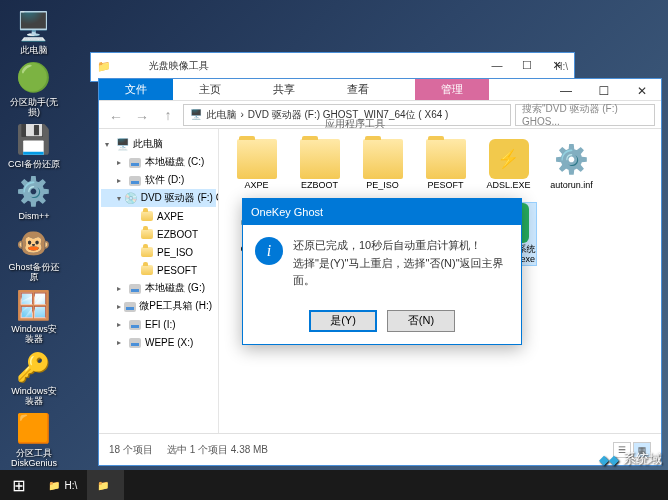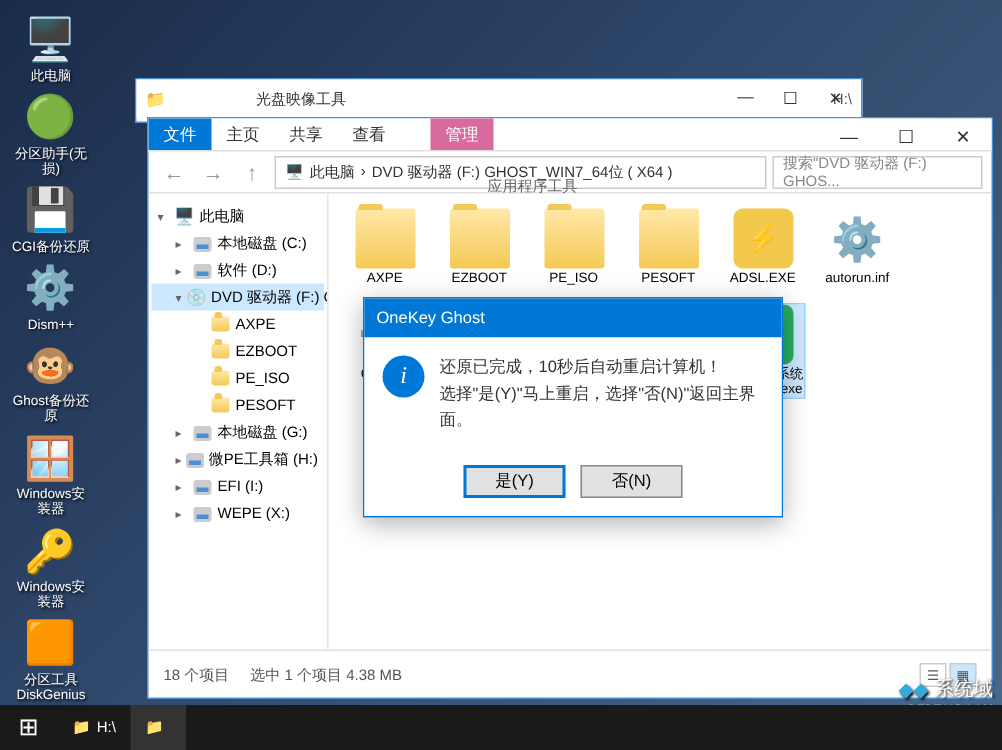--- a/index.html
+++ b/index.html
@@ -7,29 +7,29 @@
 
 
 .desktop { position: absolute; top: 8px; left: 8px; display: flex; flex-direction: column; gap: 4px; }
 .dicon { width: 52px; display: flex; flex-direction: column; align-items: center; gap: 2px; cursor: pointer; }
 .dicon .ico { width: 36px; height: 36px; display: flex; align-items: center; justify-content: center; font-size: 28px; }
 .dicon .lbl { color: #fff; font-size: 9px; text-align: center; text-shadow: 1px 1px 2px #000; line-height: 1.1; }
 
 
 .win-back { position: absolute; top: 52px; left: 90px; width: 485px; height: 30px; background: #fff; border: 1px solid #4a90d9; }
 .win-back-title { height: 26px; background: #fff; display: flex; align-items: center; padding: 0 6px; font-size: 11px; }
-.win-back-title .tabs { margin-left: 60px; font-size: 10px; color: #333; }
+.win-back-title .tabs { margin-left: 38px; font-size: 10px; color: #333; }
 .win-back-title .ht { margin-left: auto; color: #555; font-size: 10px; }
 .win-back-ctrls { position: absolute; right: 2px; top: 2px; display: flex; }
 .win-back-ctrls span { width: 30px; height: 20px; display: flex; align-items: center; justify-content: center; font-size: 11px; color: #333; }
 
 
 .explorer { position: absolute; top: 78px; left: 98px; width: 564px; height: 388px; background: #fff; border: 1px solid #4a90d9; display: flex; flex-direction: column; }
 .exp-ribbon-tabs { height: 22px; background: #fff; display: flex; align-items: center; border-bottom: 1px solid #e0e0e0; }
-.exp-ribbon-tabs .tab { padding: 0 10px; font-size: 11px; color: #333; cursor: pointer; }
+.exp-ribbon-tabs .tab { padding: 0 26px; font-size: 11px; color: #333; cursor: pointer; }
 .exp-ribbon-tabs .tab.file { background: #0078d7; color: #fff; height: 100%; display: flex; align-items: center; }
 .exp-ribbon-tabs .tab.app { background: #d96a9e; color: #fff; height: 100%; display: flex; align-items: center; margin-left: 20px; }
 .exp-ribbon-tabs .app-label { font-size: 10px; color: #666; padding: 0 6px; margin-top: 39px; }
 .exp-ctrls { position: absolute; right: 0; top: 0; display: flex; }
 .exp-ctrls span { width: 38px; height: 24px; display: flex; align-items: center; justify-content: center; font-size: 12px; color: #333; cursor: pointer; }
 
 .exp-address { height: 28px; display: flex; align-items: center; padding: 2px 6px; gap: 4px; border-bottom: 1px solid #e0e0e0; }
 .exp-address .nav-btn { width: 22px; height: 22px; display: flex; align-items: center; justify-content: center; color: #999; font-size: 14px; }
 .exp-address .path { flex: 1; border: 1px solid #ccc; height: 22px; display: flex; align-items: center; padding: 0 6px; font-size: 10px; color: #333; gap: 4px; }
 .exp-address .search { width: 140px; border: 1px solid #ccc; height: 22px; display: flex; align-items: center; padding: 0 6px; font-size: 10px; color: #888; }

